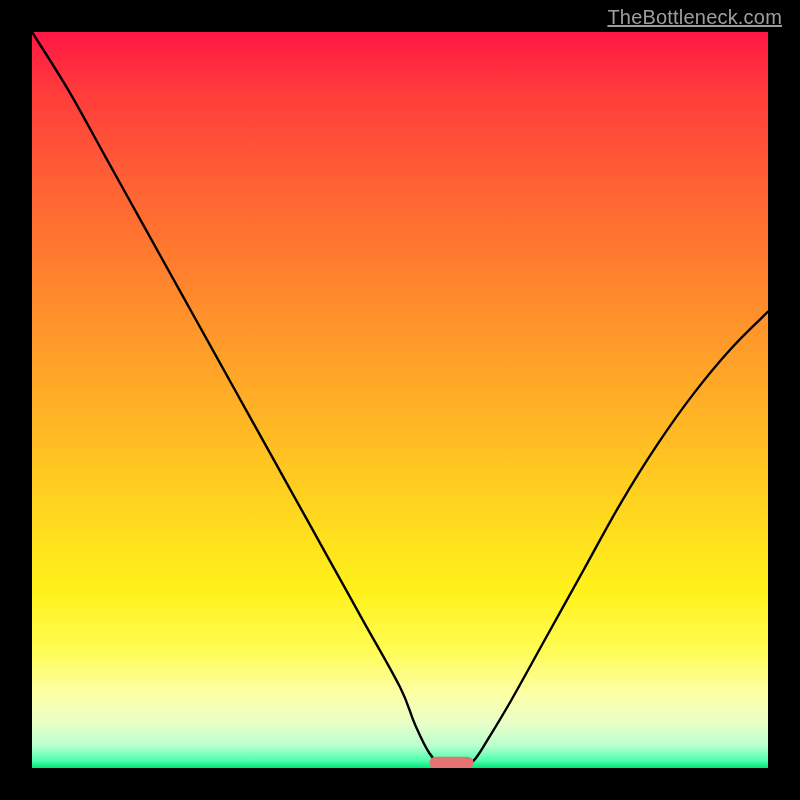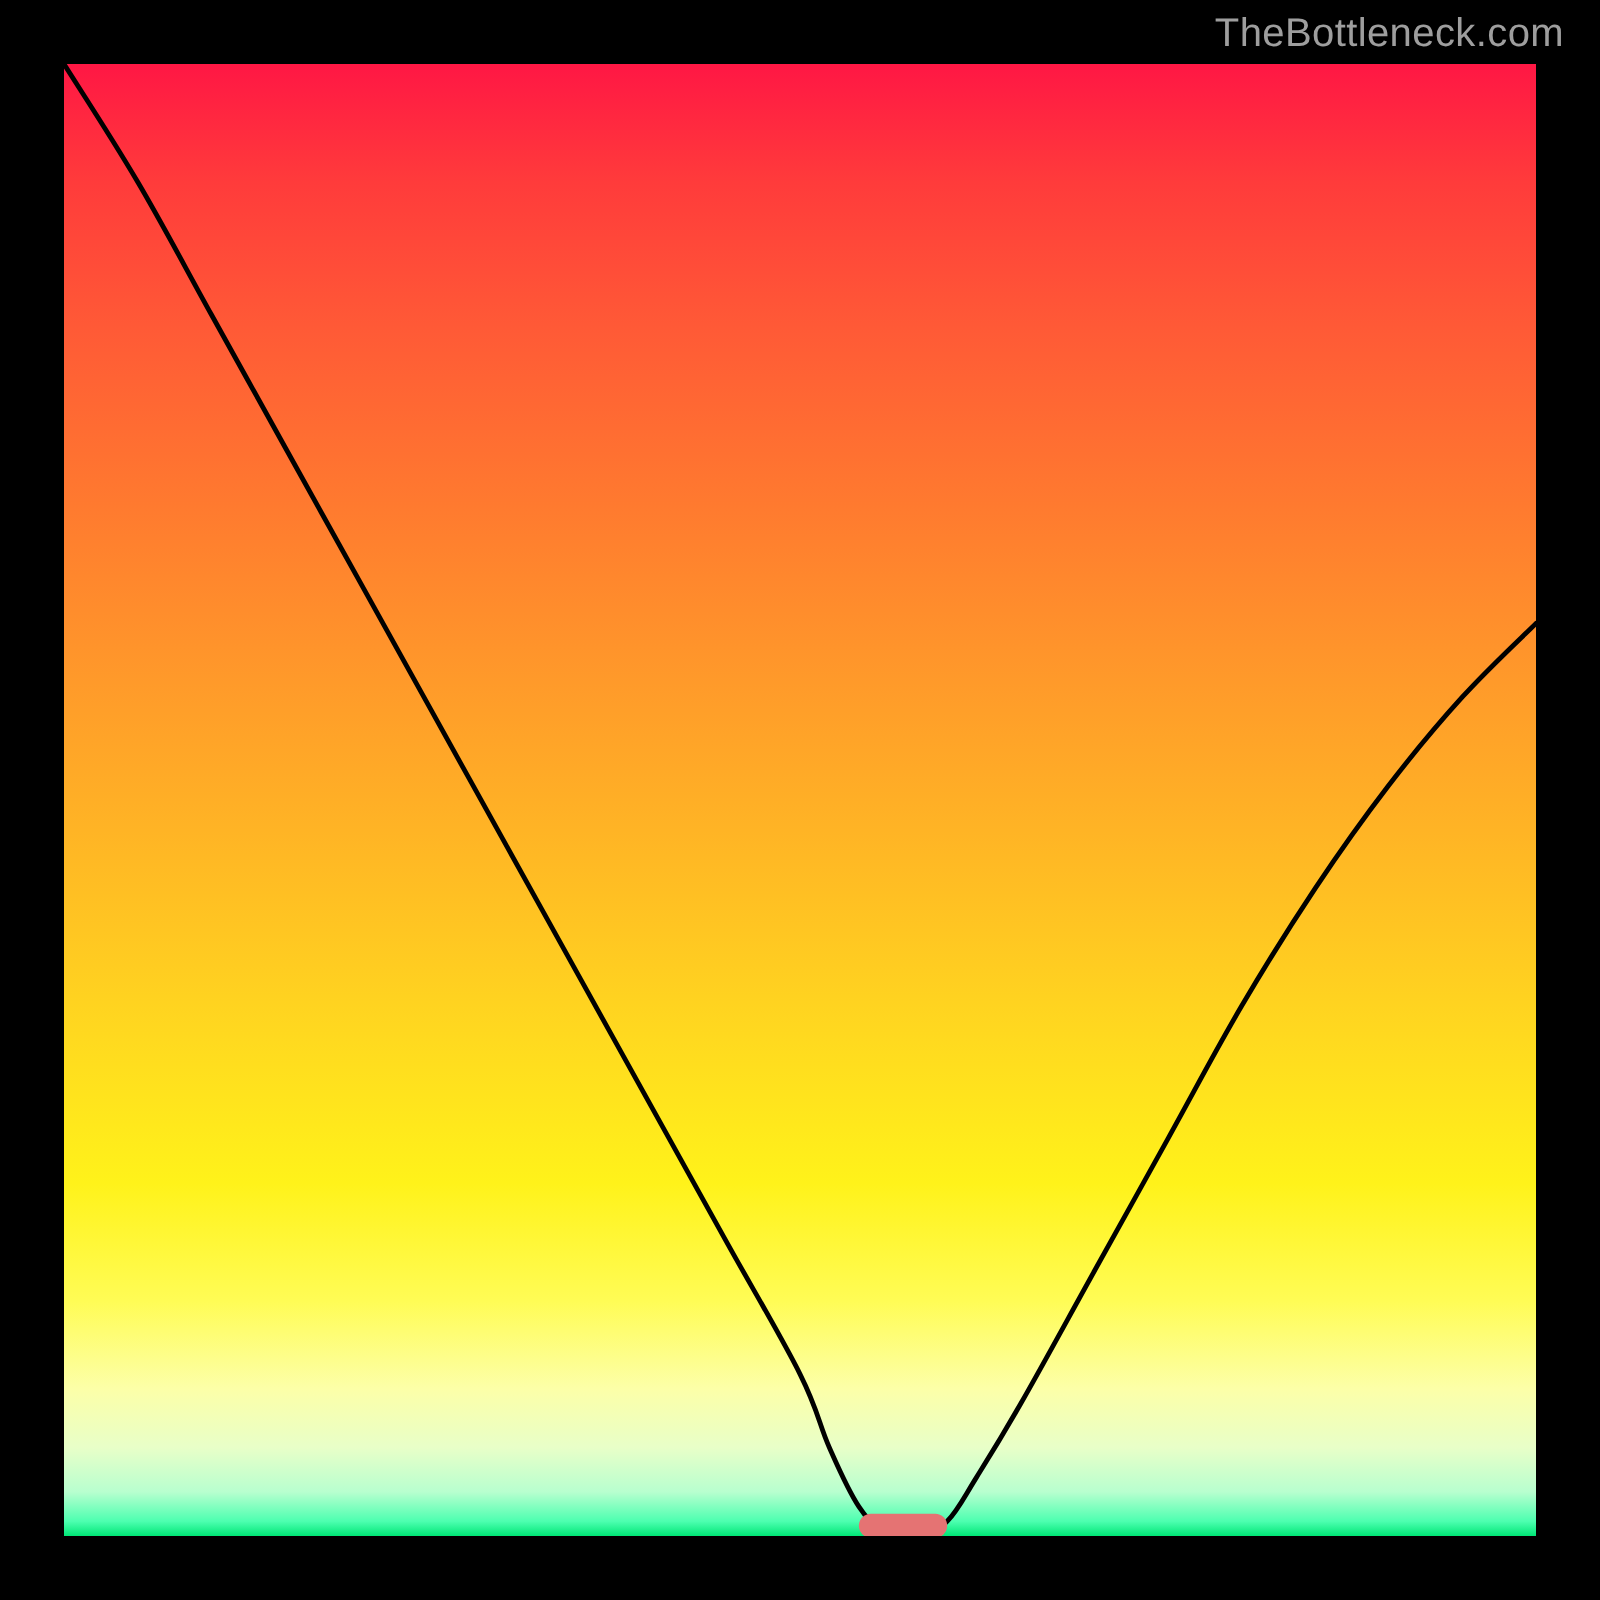--- a/index.html
+++ b/index.html
@@ -50,20 +50,21 @@
     width: 736px;
     height: 736px;
   }
   .watermark {
     position: absolute;
     top: 6px;
     right: 18px;
     color: #9e9e9e;
     font-size: 20px;
     letter-spacing: 0.2px;
+    text-decoration: underline;
   }
 </style>
 </head>
 <body>
 
 <div class="frame">
 
   <div class="watermark">TheBottleneck.com</div>
 
   <div class="plot-area">

